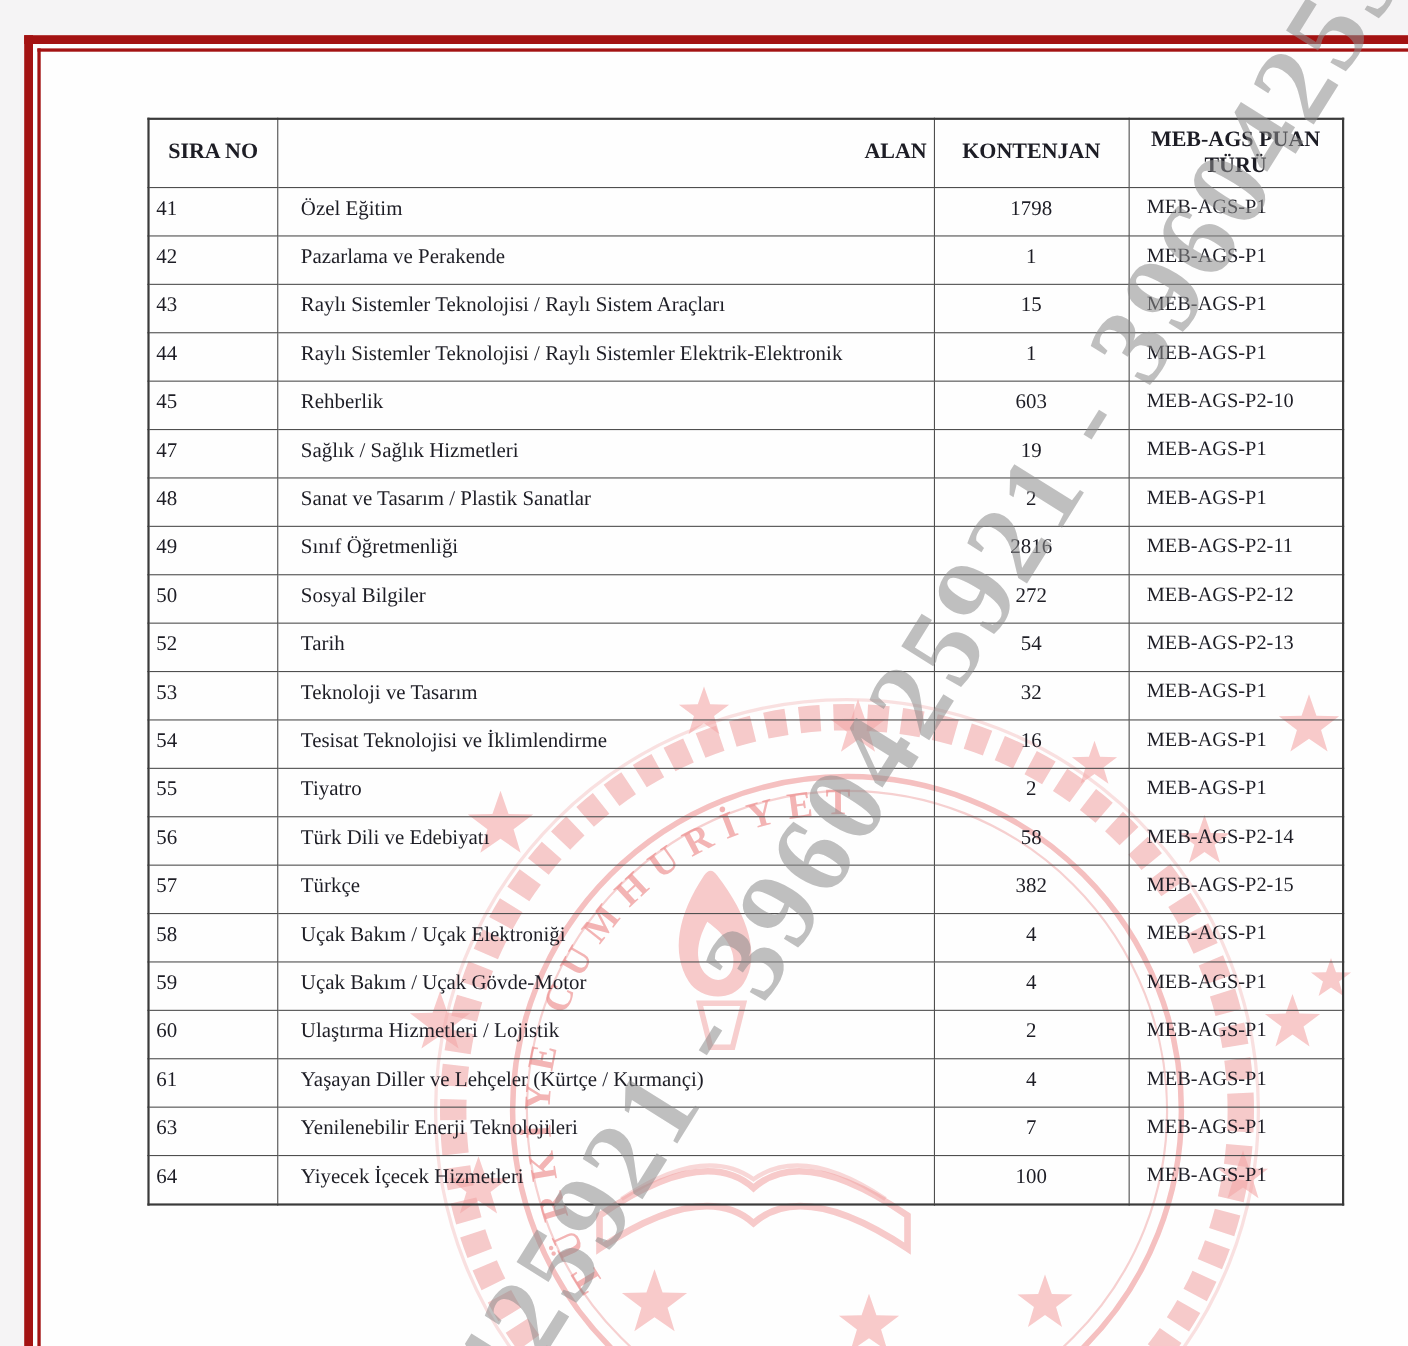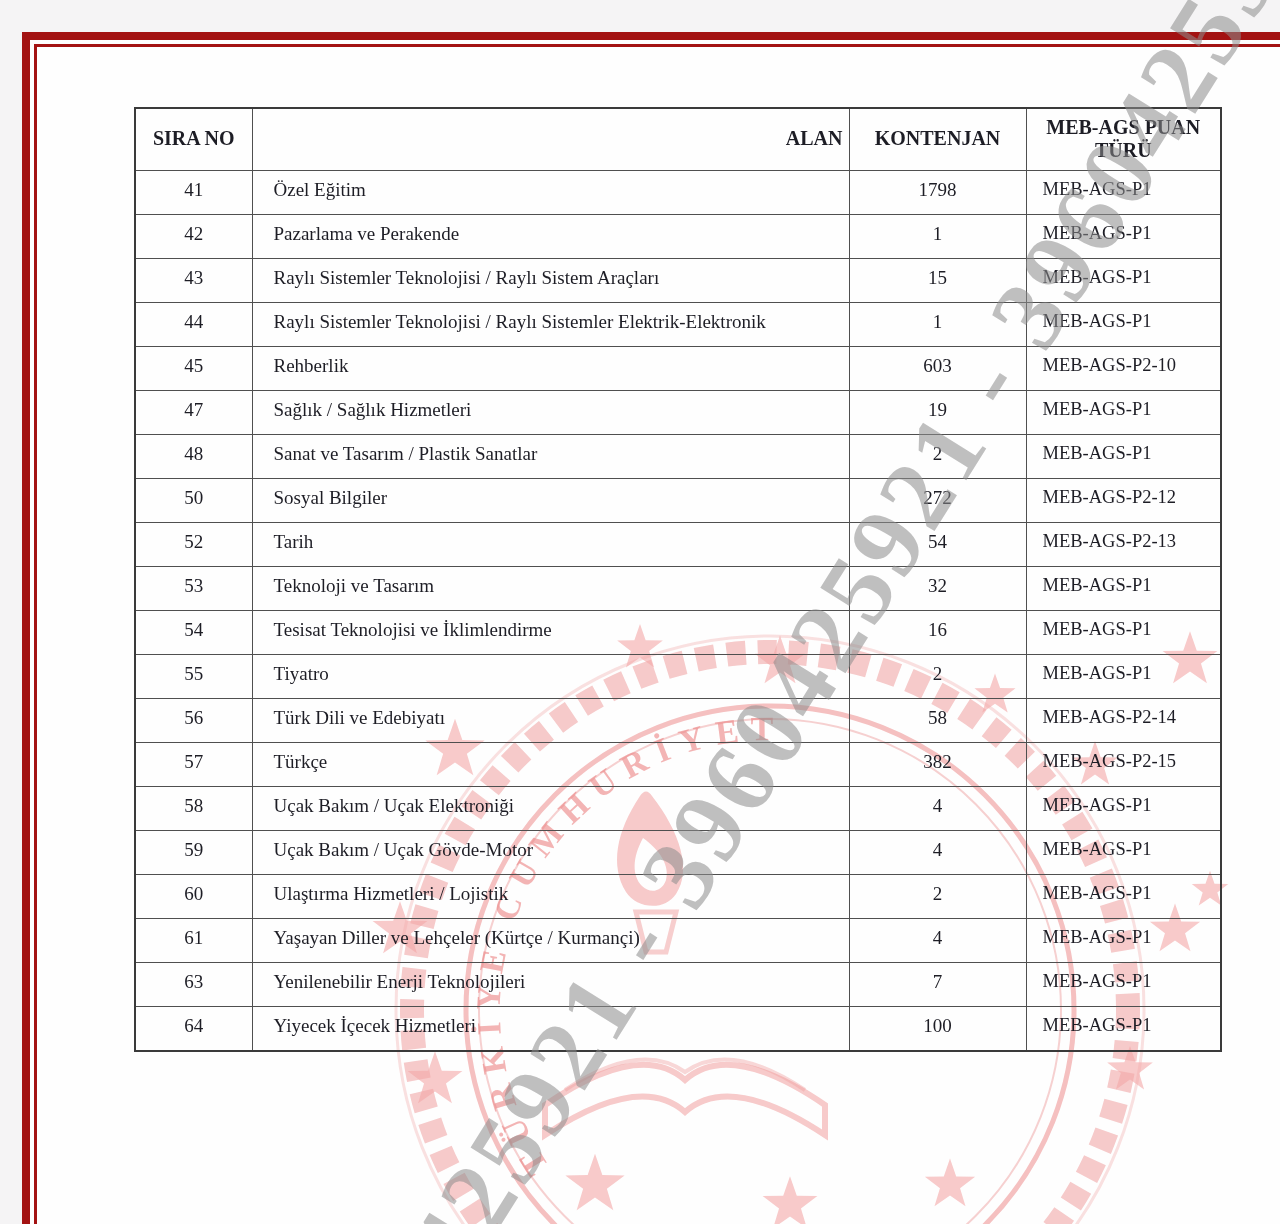--- a/index.html
+++ b/index.html
@@ -38,21 +38,21 @@
     padding:2px 6px 8px 6px;overflow:hidden;white-space:nowrap;
   }
   .doc-table{border:2px solid #3a3a3a;}
   .doc-table thead th{
     font-weight:bold;font-size:20px;height:55px;white-space:normal;
     padding-bottom:4px;
   }
   th.h-sira,th.h-kont,th.h-puan{text-align:center;}
   th.h-alan{text-align:right;padding-left:13px;}
   .doc-table tbody td{height:33px;}
-  td.c-no{text-align:center;}
+  td.c-no{}
   td.c-alan{text-align:left;padding-left:21px;}
   td.c-kont{text-align:center;}
   td.c-puan{text-align:left;padding-left:16px;font-size:18.5px;}
   
   .wm-digits{
     position:absolute;left:385px;top:1235px;z-index:5;pointer-events:none;
     transform:rotate(-58deg);transform-origin:0 0;
     font-family:"Liberation Serif", serif;font-weight:bold;
     font-size:102px;letter-spacing:5px;white-space:nowrap;
     color:var(--wmgray,#8d8d8d);opacity:0.55;
@@ -158,20 +158,26 @@
     <td class="c-kont">19</td>
     <td class="c-puan">MEB-AGS-P1</td>
   </tr>
       <tr>
     <td class="c-no">48</td>
     <td class="c-alan">Sanat ve Tasarım / Plastik Sanatlar</td>
     <td class="c-kont">2</td>
     <td class="c-puan">MEB-AGS-P1</td>
   </tr>
       <tr>
+    <td class="c-no">49</td>
+    <td class="c-alan">Sınıf Öğretmenliği</td>
+    <td class="c-kont">2816</td>
+    <td class="c-puan">MEB-AGS-P2-11</td>
+  </tr>
+      <tr>
     <td class="c-no">50</td>
     <td class="c-alan">Sosyal Bilgiler</td>
     <td class="c-kont">272</td>
     <td class="c-puan">MEB-AGS-P2-12</td>
   </tr>
       <tr>
     <td class="c-no">52</td>
     <td class="c-alan">Tarih</td>
     <td class="c-kont">54</td>
     <td class="c-puan">MEB-AGS-P2-13</td>

